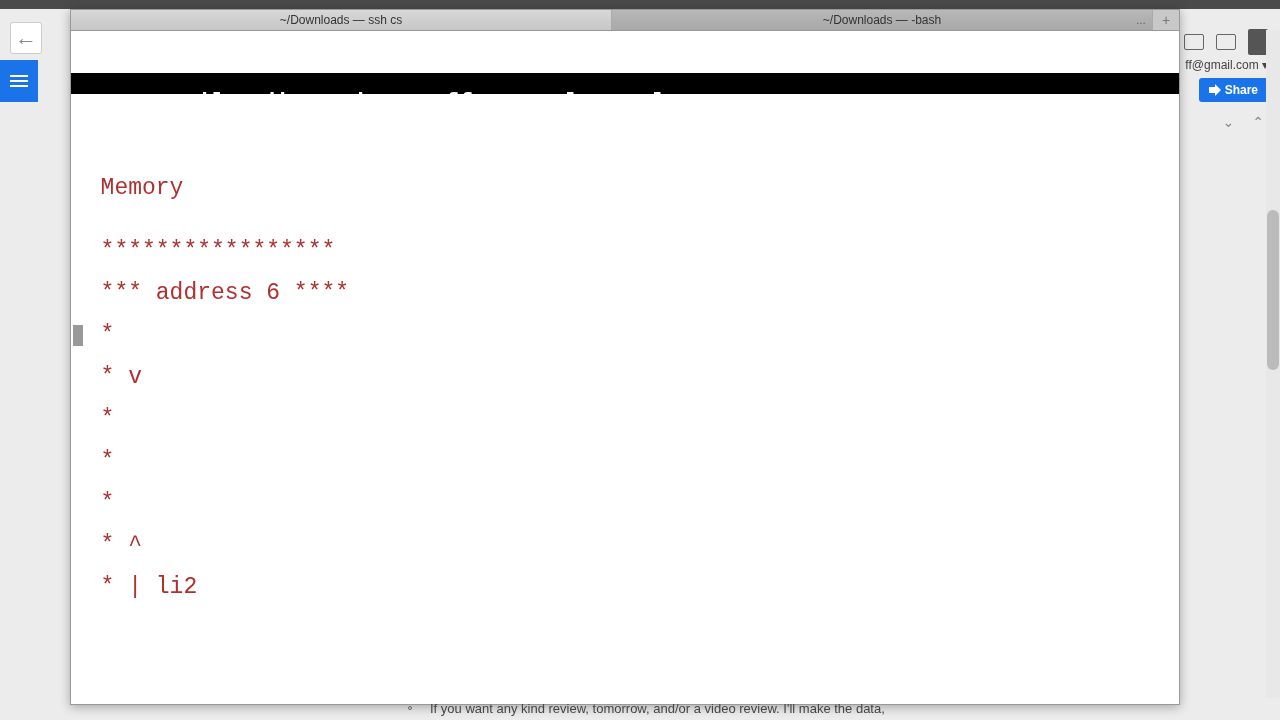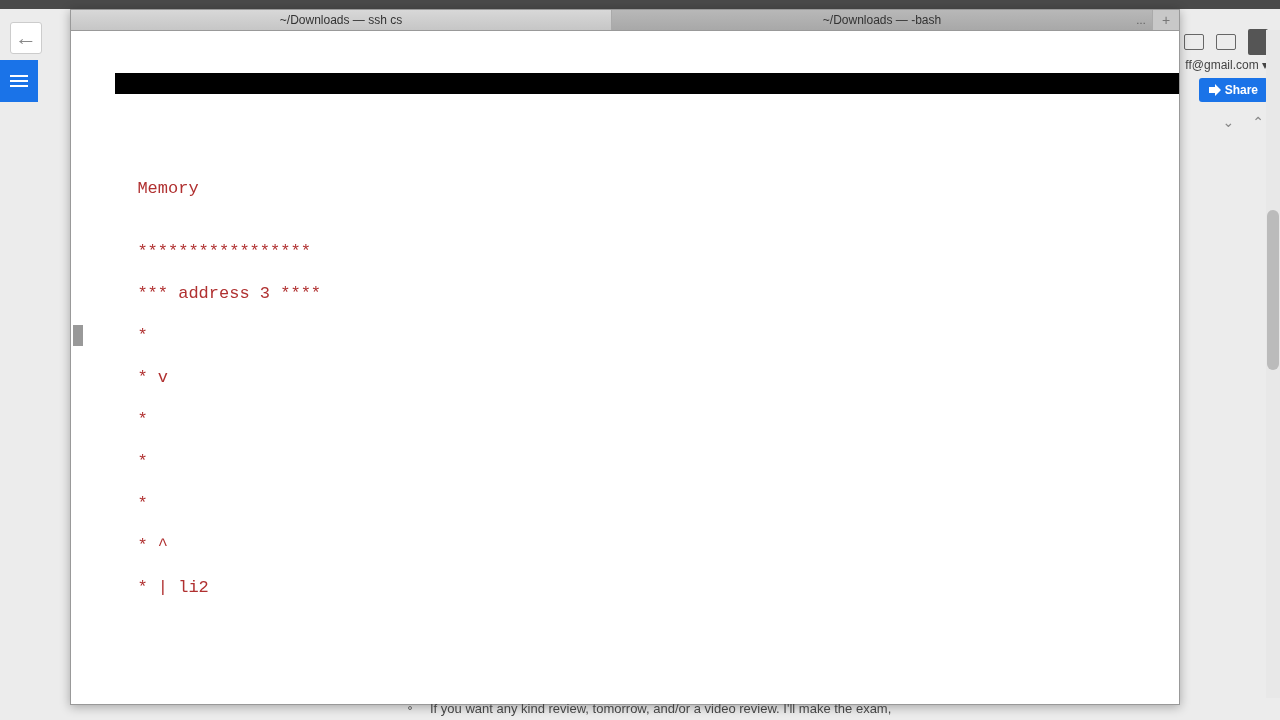--- a/index.html
+++ b/index.html
@@ -153,27 +153,26 @@
   .add-tab {
     width: 26px;
     text-align: center;
     line-height: 21px;
     color: #777;
     background: #c8c8c8;
     font-size: 14px;
   }
   .editor {
     font-family: Menlo, Monaco, "Courier New", monospace;
-    font-size: 17px;
+    font-size: 23px;
     line-height: 21px;
     white-space: pre;
     height: calc(100% - 21px);
     overflow: hidden;
     position: relative;
-    padding-left: 44px;
   }
   .menubar {
     background: #000;
     color: #fff;
     padding: 0 2px;
     font-weight: bold;
     height: 21px;
     line-height: 21px;
   }
   .menubar span { margin-right: 9px; cursor: pointer; }
@@ -264,34 +263,34 @@
 
     <div class="editor">
       <div class="menubar">
         <span>File</span><span>Edit</span><span>Options</span><span>Buffers</span><span>Tools</span><span>C</span><span>Help</span>
       </div>
 
       <div class="code-pane red">
 <div>  Memory</div>
 <div></div>
 <div>  *****************</div>
-<div>  *** address 3 ****</div>
+<div>  *** address 6 ****</div>
 <div>  *</div>
 <div>  * v</div>
 <div>  *</div>
 <div>  *</div>
 <div>  *</div>
 <div>  * ^</div>
 <div>  * | li2</div>
       </div>
       <div class="cursor-block"></div>
 
       
 
       
 
       
     </div>
   </div>
 
   <div class="bullet"></div>
-  <div class="bottom-doc" style="left:430px;">If you want any kind review, tomorrow, and/or a video review.  I'll make the exam,</div>
+  <div class="bottom-doc" style="left:430px;">If you want any kind review, tomorrow, and/or a video review.  I'll make the data,</div>
 </div>
 
 </body></html>

